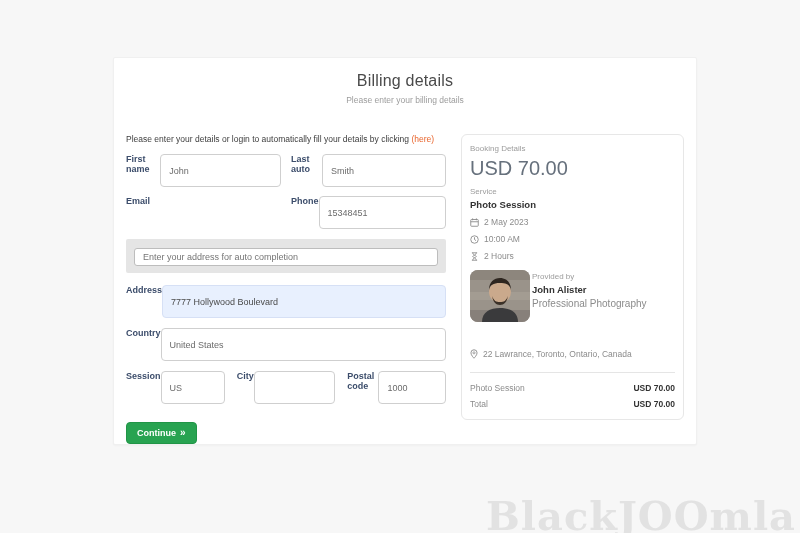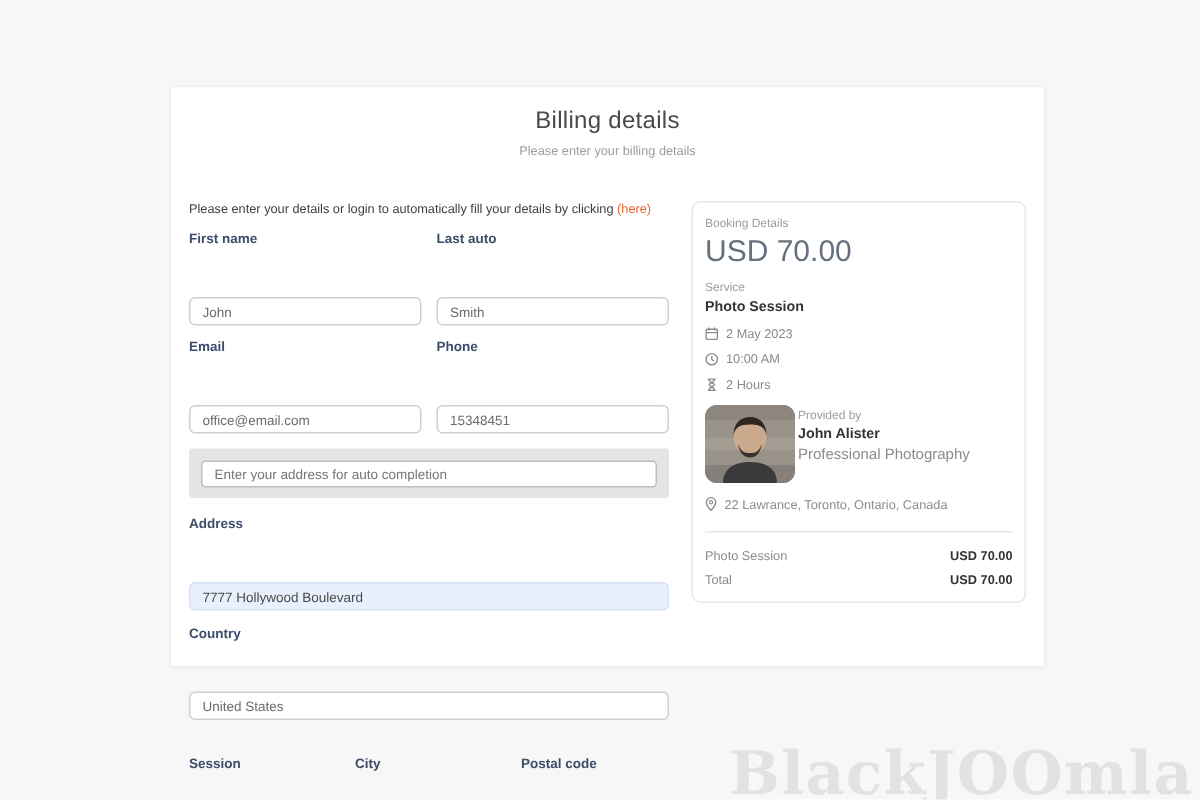--- a/index.html
+++ b/index.html
@@ -16,24 +16,24 @@
     box-shadow:0 1px 2px rgba(0,0,0,0.03);
   }
   .card-header { text-align:center; padding-top:14px; }
   .page-title { font-size:16px; font-weight:400; color:#4a4a4a; letter-spacing:0.2px; }
   .page-subtitle { font-size:8.5px; color:#9c9c9c; margin-top:5px; }
   .card-body { display:flex; margin-top:29px; padding-left:12px; }
   .form-col { width:320px; }
   .note { font-size:8.5px; color:#3d3d3d; margin-bottom:9px; line-height:1.3; }
   .note .link { color:#e8642c; cursor:pointer; }
   .field-row { display:flex; gap:10px; margin-bottom:9px; }
-  .field-group { display:flex; flex-direction:column; flex:1;gap:29px; }
+  .field-group { display:flex; flex-direction:row; flex:1; }
   .field-label { font-size:9px; font-weight:bold; color:#3c4d6b; margin-bottom:5px; }
   .text-input {
-    height:19px; border:1px solid #cfcfcf; border-radius:4px;
+    height:33px; border:1px solid #cfcfcf; border-radius:4px;
     padding:0 8px; font-size:9px; color:#6b6b6b; background:#fff; width:100%;
     font-family:"Liberation Sans", sans-serif; outline:none;
   }
   .autocomplete-wrap {
     background:#e5e5e5; padding:7px 8px; margin:10px 0 12px 0; border-radius:2px;
   }
   .autocomplete-wrap .text-input { height:18px; border:1px solid #bdbdbd; border-radius:3px; }
   .address-input { background:#e8f0fe; border-color:#d6e0f5; color:#4a4a4a; }
   .three-col { display:flex; margin-bottom:12px; }
   .col-region { width:98px; margin-right:12px; }
@@ -57,21 +57,21 @@
   .bk-meta { display:flex; align-items:center; gap:5px; font-size:8.5px; color:#8b8b8b; margin-top:7px; }
   .bk-meta svg { flex:0 0 auto; }
   .provider-row { display:flex; margin-top:9px; gap:2px; }
   .avatar {
     width:60px; height:52px; border-radius:8px; overflow:hidden; flex:0 0 auto;
   }
   .provider-info { padding-top:2px; }
   .provided-by { font-size:8px; color:#9c9c9c; }
   .provider-name { font-size:9.5px; font-weight:bold; color:#333; margin-top:3px; }
   .provider-role { font-size:10px; color:#8b8b8b; margin-top:3px; }
-  .bk-location { margin-top:9px; }
+  .bk-location { margin-top:27px; }
   .bk-sep { border:none; border-top:1px solid #e5e5e5; margin:13px 0 10px 0; }
   .sum-row { display:flex; justify-content:space-between; font-size:8.5px; margin-top:6px; }
   .sum-label { color:#8b8b8b; }
   .sum-amount { color:#333; font-weight:bold; }
   .watermark {
     position:absolute; right:4px; bottom:-6px;
     font-family:"DejaVu Serif", serif; font-weight:bold; font-size:40px;
     color:#e2e2e2; letter-spacing:1px; user-select:none; pointer-events:none;
   }
 </style>
@@ -95,38 +95,37 @@
         </div>
         <div class="field-group">
           <label class="field-label">Last auto</label>
           <input class="text-input" type="text" value="Smith" style="">
         </div>
       </div>
 
       <div class="field-row">
         <div class="field-group">
           <label class="field-label">Email</label>
-          <input class="text-input" type="text" value="office@email.com" style="">
         </div>
         <div class="field-group">
           <label class="field-label">Phone</label>
           <input class="text-input" type="text" value="15348451" style="">
         </div>
       </div>
 
       <div class="autocomplete-wrap">
         <input class="text-input" type="text" placeholder="Enter your address for auto completion" style="">
       </div>
 
       <div class="field-group" style="margin-bottom:10px;">
         <label class="field-label">Address</label>
         <input class="text-input address-input" type="text" value="7777 Hollywood Boulevard" style="">
       </div>
 
-      <div class="field-group" style="margin-bottom:24px;">
+      <div class="field-group" style="margin-bottom:10px;">
         <label class="field-label">Country</label>
         <input class="text-input" type="text" value="United States" style="">
       </div>
 
       <div class="three-col">
         <div class="field-group col-region">
           <label class="field-label">Session</label>
           <input class="text-input" type="text" value="US" style="">
         </div>
         <div class="field-group col-city">

